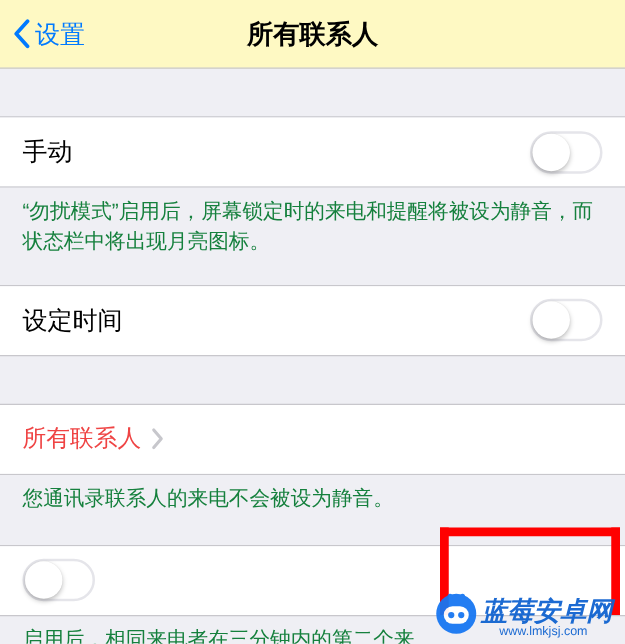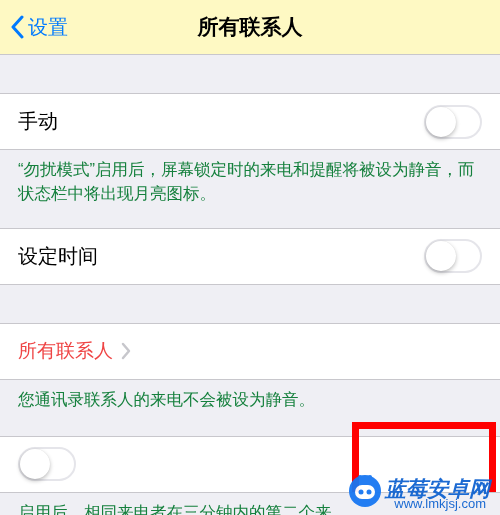--- a/index.html
+++ b/index.html
@@ -123,23 +123,23 @@
     }
     .watermark-text {
       font-size: 21px;
       font-weight: 700;
       font-style: italic;
       color: #1063d0;
       letter-spacing: 0;
     }
     .watermark-sub {
       position: absolute;
-      right: 4px;
+      right: 20px;
       bottom: -8px;
-      font-size: 13px;
+      font-size: 10px;
       color: #1063d0;
     }
     .robot-icon {
       width: 40px;
       height: 40px;
     }
   </style>
 </head>
 <body>
 

